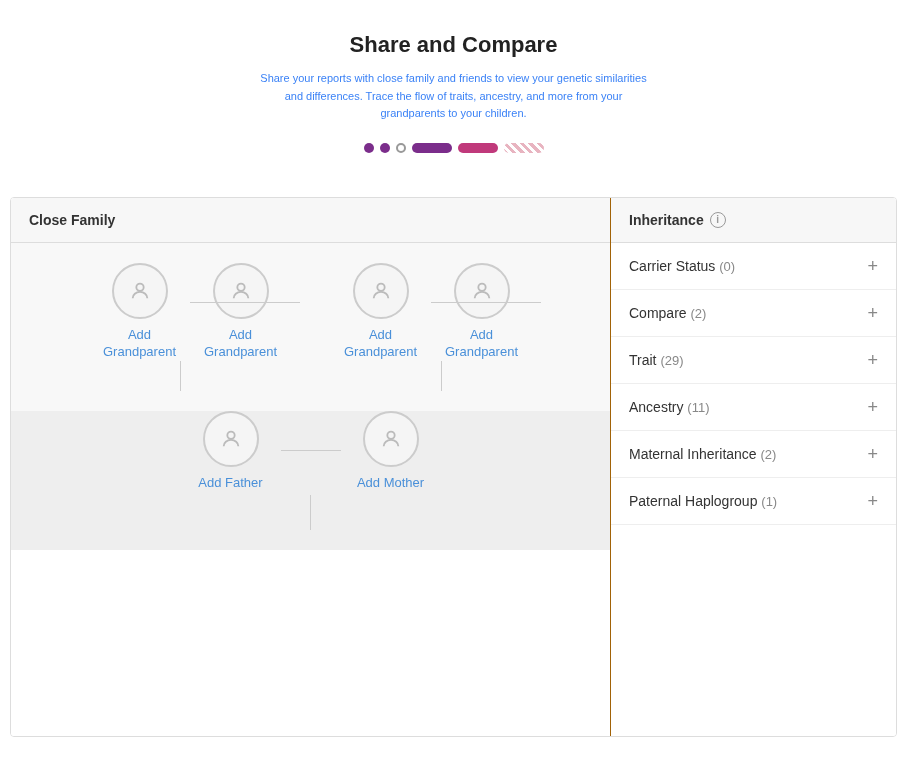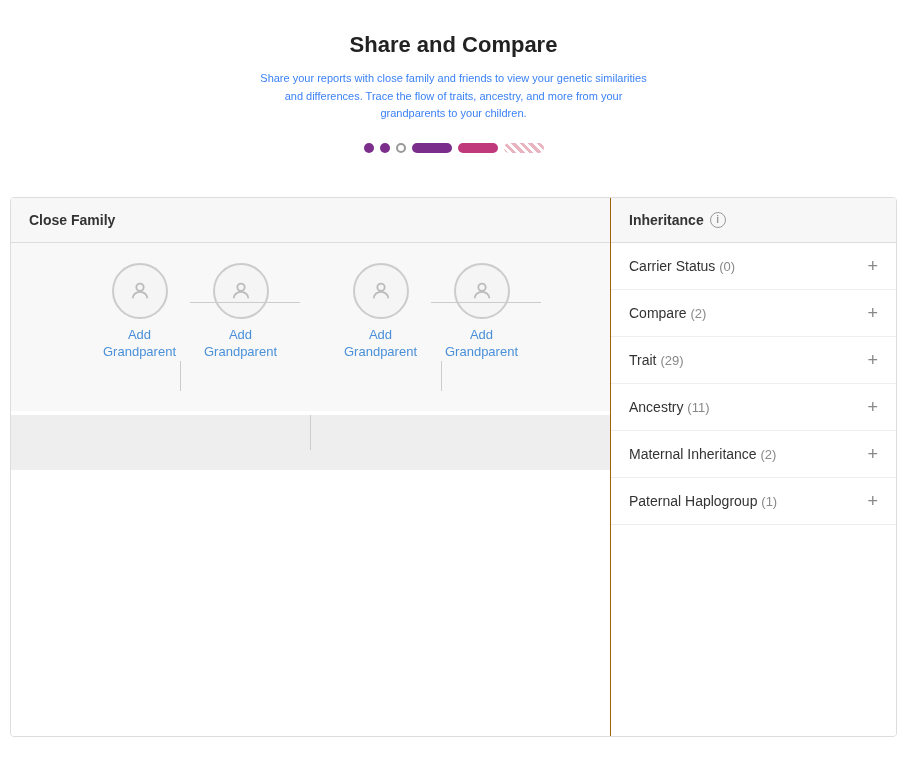--- a/index.html
+++ b/index.html
@@ -276,20 +276,43 @@
         </div>
       </div>
 
       <div style="display:flex; justify-content:center; gap:260px; margin-top:0;">
         <div style="width:1px; height:30px; background:#ccc;"></div>
         <div style="width:1px; height:30px; background:#ccc;"></div>
       </div>
     </div>
 
     <div class="parent-section-wrapper tree-section" style="padding-top:0;">
+      <div style="display:flex; justify-content:center; align-items:flex-start; position:relative; gap:0;">
+        <div class="person-node">
+          <div class="avatar-circle">
+            <svg width="22" height="22" viewBox="0 0 24 24" fill="none" stroke="#bbb" stroke-width="2">
+                <circle cx="12" cy="8" r="4"></circle>
+                <path d="M4 20c0-4 3.6-7 8-7s8 3 8 7"></path>
+              </svg>
+          </div>
+          <span class="person-label">Add Father</span>
+        </div>
+
+        <div style="width:60px; height:1px; background:#ccc; margin-top:39px; flex-shrink:0;"></div>
+
+        <div class="person-node">
+          <div class="avatar-circle">
+            <svg width="22" height="22" viewBox="0 0 24 24" fill="none" stroke="#bbb" stroke-width="2">
+                <circle cx="12" cy="8" r="4"></circle>
+                <path d="M4 20c0-4 3.6-7 8-7s8 3 8 7"></path>
+              </svg>
+          </div>
+          <span class="person-label">Add Mother</span>
+        </div>
+      </div>
 
       <div style="display:flex; justify-content:center; margin-top:4px;">
         <div style="width:1px; height:35px; background:#ccc;"></div>
       </div>
     </div>
 
 
   </div>
 
   <div class="right-panel">

